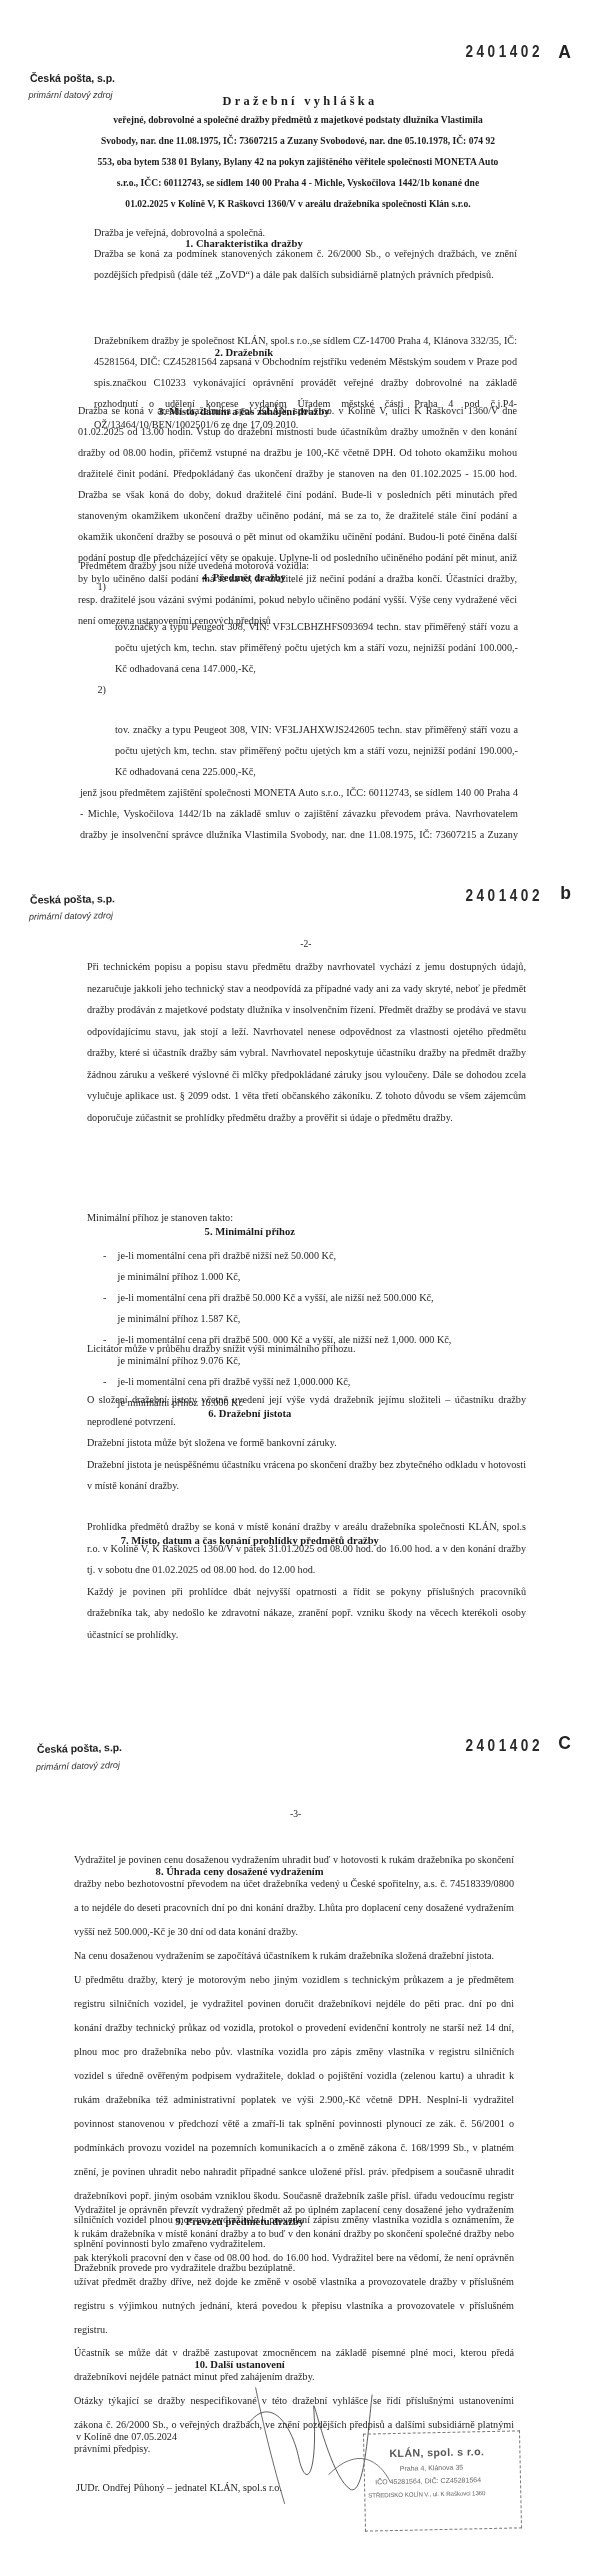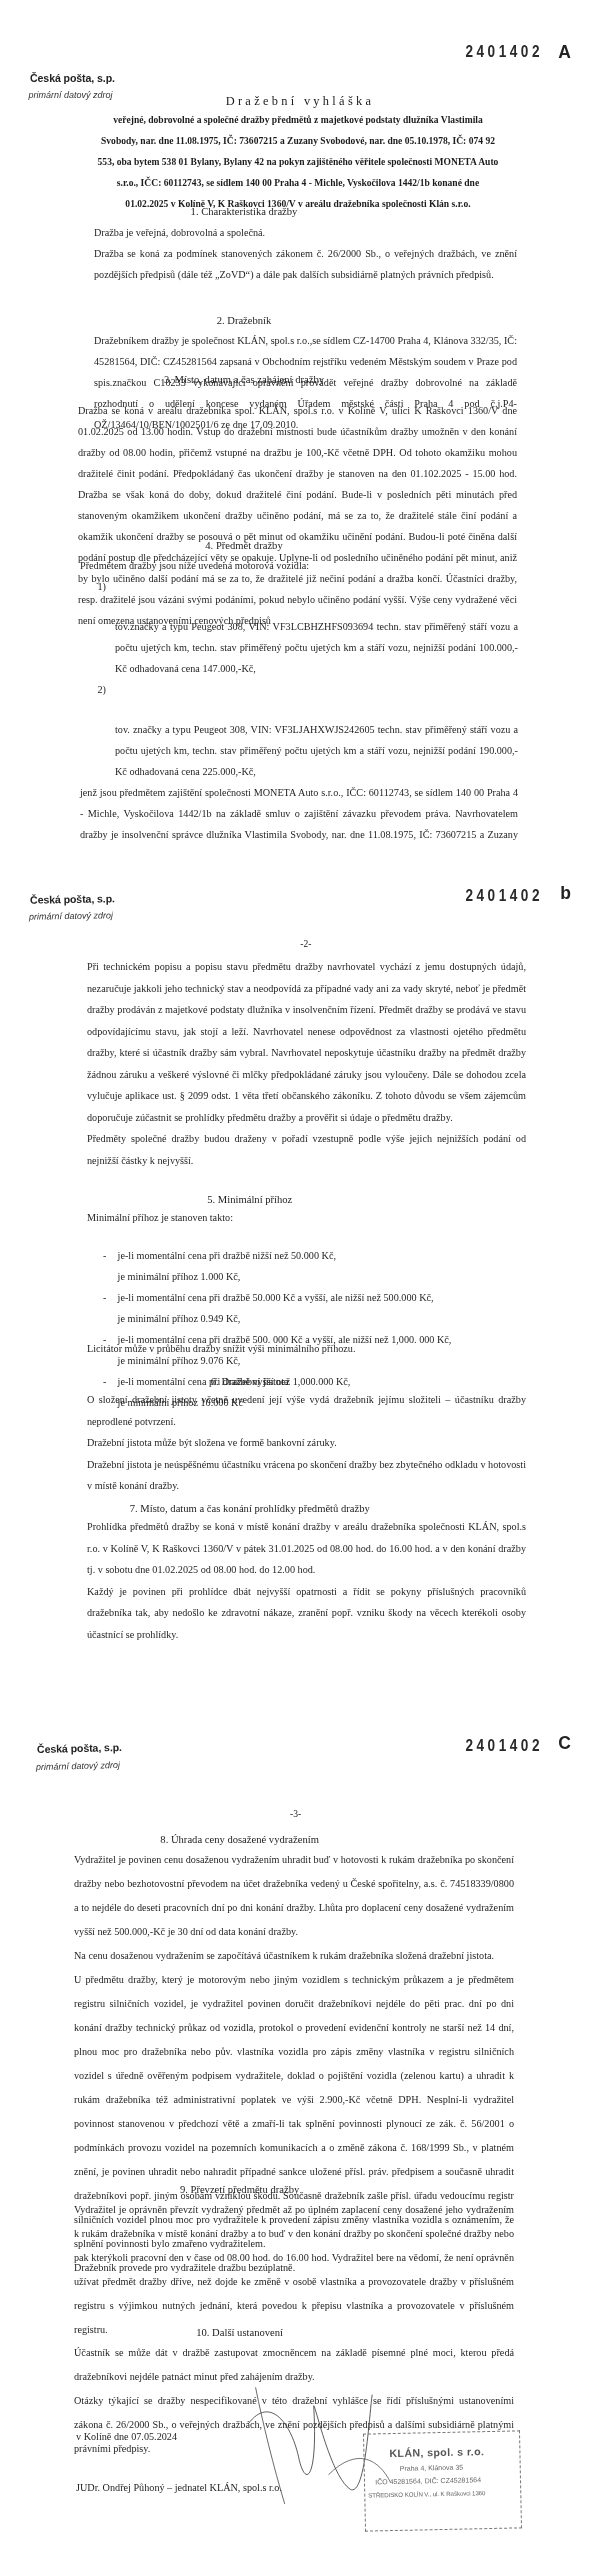--- a/index.html
+++ b/index.html
@@ -6,24 +6,24 @@
   body { width: 600px; height: 2576px; position: relative; overflow: hidden; color: #1c1c1c; }
   .page { position: absolute; left: 0; width: 600px; background: #fff; }
   #page1 { top: 0; height: 847px; }
   #page2 { top: 847px; height: 854px; }
   #page3 { top: 1701px; height: 875px; }
 
   .hdr-org { position: absolute; left: 30px; font-family: "Liberation Sans", sans-serif; font-weight: bold; font-size: 10.6px; color: #222; letter-spacing: -0.1px; }
   .hdr-sub { position: absolute; left: 28.5px; font-family: "Liberation Sans", sans-serif; font-style: italic; font-size: 9px; color: #333; }
   .hdr-num { position: absolute; right: 66px; font-family: "Liberation Sans Narrow", "Liberation Sans", sans-serif; font-weight: bold; font-size: 17px; letter-spacing: 4.4px; color: #2a2a2a; transform: scaleX(0.8); transform-origin: right center; }
   .hdr-letter { position: absolute; right: 29px; font-family: "Liberation Sans", sans-serif; font-weight: bold; font-size: 17.5px; color: #222; }
-  .title { position: absolute; left: 0; width: 600px; text-align: center; font-family: "Liberation Serif", serif; font-weight: normal; font-size: 12.4px; letter-spacing: 3.3px; }
+  .title { position: absolute; left: 0; width: 600px; text-align: center; font-family: "Liberation Serif", serif; font-weight: bold; font-size: 12.4px; letter-spacing: 3.3px; }
   .subtitle { position: absolute; left: 79px; width: 438px; text-align: center; font-family: "Liberation Serif", serif; font-weight: bold; font-size: 10.4px; line-height: 21px; transform: scaleX(0.92); transform-origin: center top; }
 
-  .sec-h { position: absolute; left: 0; width: 488px; text-align: center; font-family: "Liberation Serif", serif; font-weight: normal; font-size: 10.6px; }
+  .sec-h { position: absolute; left: 0; width: 488px; text-align: center; font-family: "Liberation Serif", serif; font-weight: bold; font-size: 10.6px; margin-top: 32px; }
   .para { position: absolute; font-family: "Liberation Serif", serif; font-size: 10.2px; text-align: justify; color: #1e1e1e; }
   .para p { margin: 0; }
   .lh29 { line-height: 21px; }
   .lh28 { line-height: 24px; }
   .lh29b { line-height: 21.5px; }
 
   .pagenum { position: absolute; left: 0; width: 600px; text-align: center; font-family: "Liberation Serif", serif; font-size: 9.5px; }
 
   .li { display: flex; }
   .li .lnum { width: 17.5px; flex: 0 0 17.5px; }
@@ -86,35 +86,34 @@
 <div class="page" id="page2">
   <div class="hdr-org" style="top:46px; transform:rotate(-1deg)">Česká pošta, s.p.</div>
   <div class="hdr-sub" style="top:64px; transform:rotate(-1deg)">primární datový zdroj</div>
   <div class="hdr-num" style="top:39px; right:57px">2401402</div>
   <div class="hdr-letter" style="top:36px">b</div>
 
   <div class="pagenum" style="top:92px; left:5.8px">-2-</div>
 
   <div class="para lh29b" style="top:109px; left:87px; width:439px">
     <p>Při technickém popisu a popisu stavu předmětu dražby navrhovatel vychází z jemu dostupných údajů, nezaručuje jakkoli jeho technický stav a neodpovídá za případné vady ani za vady skryté, neboť je předmět dražby prodáván z majetkové podstaty dlužníka v insolvenčním řízení. Předmět dražby se prodává ve stavu odpovídajícímu stavu, jak stojí a leží. Navrhovatel nenese odpovědnost za vlastnosti ojetého předmětu dražby, které si účastník dražby sám vybral. Navrhovatel neposkytuje účastníku dražby na předmět dražby žádnou záruku a veškeré výslovné či mlčky předpokládané záruky jsou vyloučeny. Dále se dohodou zcela vylučuje aplikace ust. § 2099 odst. 1 věta třetí občanského zákoníku. Z tohoto důvodu se všem zájemcům doporučuje zúčastnit se prohlídky předmětu dražby a prověřit si údaje o předmětu dražby.</p>
-    <p>Předměty společné dražby budou draženy v pořadí vzestupně podle výše jejich nejnižších podání od nejnižší částky k nejvyšší.</p>
   </div>
 
   <div class="sec-h" style="top:347px; left:5.8px">5.  Minimální příhoz</div>
   <div class="para" style="top:360px; left:87px; width:439px; line-height:21px">
     <p>Minimální příhoz je stanoven takto:</p>
   </div>
   <div class="para" style="top:398px; left:103px; width:423px; line-height:21px">
     <div class="dash-li">
       <span class="dash">-</span>
       <span class="dtxt"><span>je-li momentální cena při dražbě nižší než 50.000 Kč,</span><br><span>je minimální příhoz 1.000 Kč,</span></span>
     </div>
     <div class="dash-li">
       <span class="dash">-</span>
-      <span class="dtxt"><span>je-li momentální cena při dražbě 50.000 Kč a vyšší, ale nižší než  500.000  Kč,</span><br><span>je minimální příhoz 0.949 Kč,</span></span>
+      <span class="dtxt"><span>je-li momentální cena při dražbě 50.000 Kč a vyšší, ale nižší než  500.000  Kč,</span><br><span>je minimální příhoz 1.587 Kč,</span></span>
     </div>
     <div class="dash-li">
       <span class="dash">-</span>
       <span class="dtxt"><span>je-li momentální cena při dražbě 500. 000 Kč a vyšší, ale nižší než  1,000. 000 Kč,</span><br><span>je minimální příhoz 9.076 Kč,</span></span>
     </div>
     <div class="dash-li">
       <span class="dash">-</span>
       <span class="dtxt"><span>je-li momentální cena při dražbě vyšší než 1,000.000 Kč,</span><br><span>je minimální příhoz 10.000 Kč</span></span>
     </div>
   </div>

